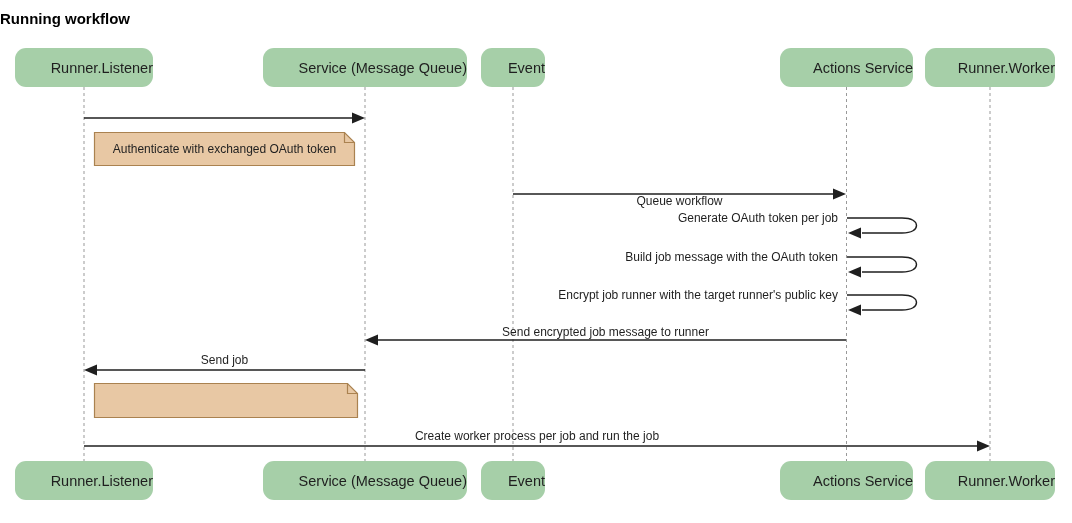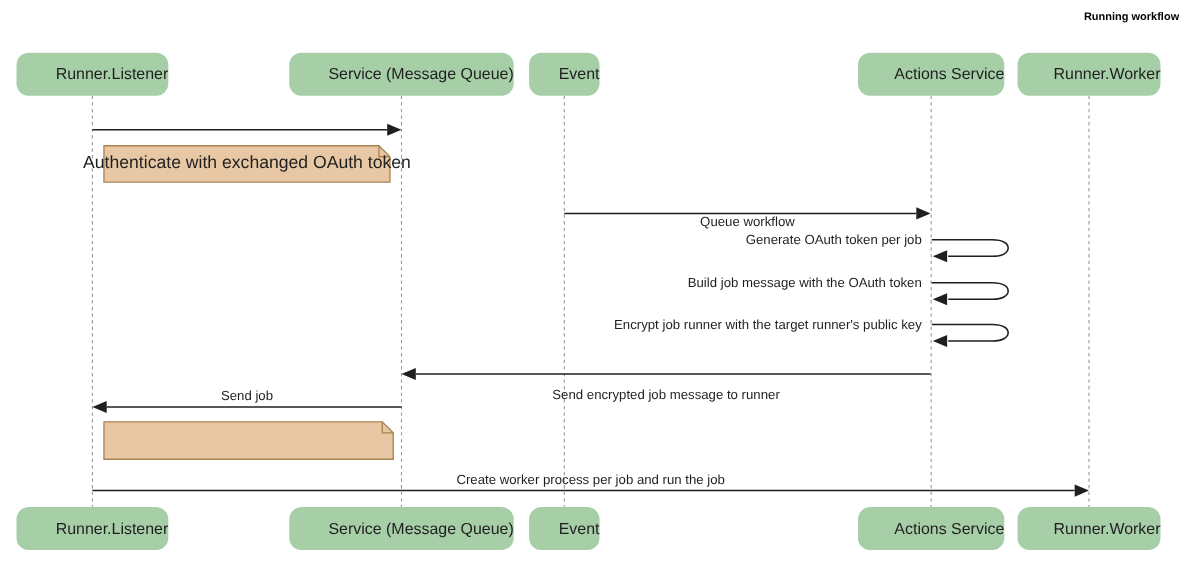--- a/index.html
+++ b/index.html
@@ -11,22 +11,22 @@
     position: relative;
     width: 1072px;
     height: 523px;
     background: var(--background, #ffffff);
     overflow: hidden;
     color: var(--actor-text, #1f1f1f);
   }
   .title {
     position: absolute;
     left: 0; top: 10px; width: 1072px;
-    text-align: right;
-    font-size: 10px;
+    text-align: left;
+    font-size: 15px;
     font-weight: bold;
     color: #000000;
   }
   .layer-svg {
     position: absolute;
     left: 0; top: 0;
   }
   .lifeline {
     stroke: var(--lifeline, #999999);
     stroke-width: 1;
@@ -69,21 +69,21 @@
     position: absolute;
     font-size: 12px;
     line-height: 14px;
     color: var(--actor-text, #1f1f1f);
     white-space: nowrap;
   }
   .center { text-align: center; }
   .right { text-align: right; }
   .note-label {
     position: absolute;
-    font-size: 16px;
+    font-size: 12px;
     color: var(--actor-text, #1f1f1f);
     display: flex;
     align-items: center;
     justify-content: center;
     white-space: nowrap;
   }
 </style>
 </head>
 <body>
 
@@ -143,21 +143,21 @@
       <span>Actions Service</span>
     </div>
   <div class="actor" style="left:925px; top:48px; width:130px;">
       <span>Runner.Worker</span>
     </div>
 
   <div class="msg-label center" style="left:513px; top:177px; width:333px;margin-top:17px;">Queue workflow</div>
   <div class="msg-label right" style="left:438px; top:211px; width:400px;">Generate OAuth token per job</div>
   <div class="msg-label right" style="left:438px; top:250px; width:400px;">Build job message with the OAuth token</div>
   <div class="msg-label right" style="left:430px; top:288px; width:408px;">Encrypt job runner with the target runner's public key</div>
-  <div class="msg-label center" style="left:365px; top:325px; width:481px;margin-top:27px;">Send encrypted job message to runner</div>
+  <div class="msg-label center" style="left:365px; top:325px; width:481px;">Send encrypted job message to runner</div>
   <div class="msg-label center" style="left:84px; top:353px; width:281px;text-align:center;">Send job</div>
   <div class="msg-label center" style="left:84px; top:429px; width:906px;">Create worker process per job and run the job</div>
 
   <div class="note-label" style="left:94px; top:132px; width:261px; height:34px;">Authenticate with exchanged OAuth token</div>
 
   <div class="actor" style="left:15px; top:461px; width:138px;">
       <span>Runner.Listener</span>
     </div>
   <div class="actor" style="left:263px; top:461px; width:204px;">
       <span>Service (Message Queue)</span>

